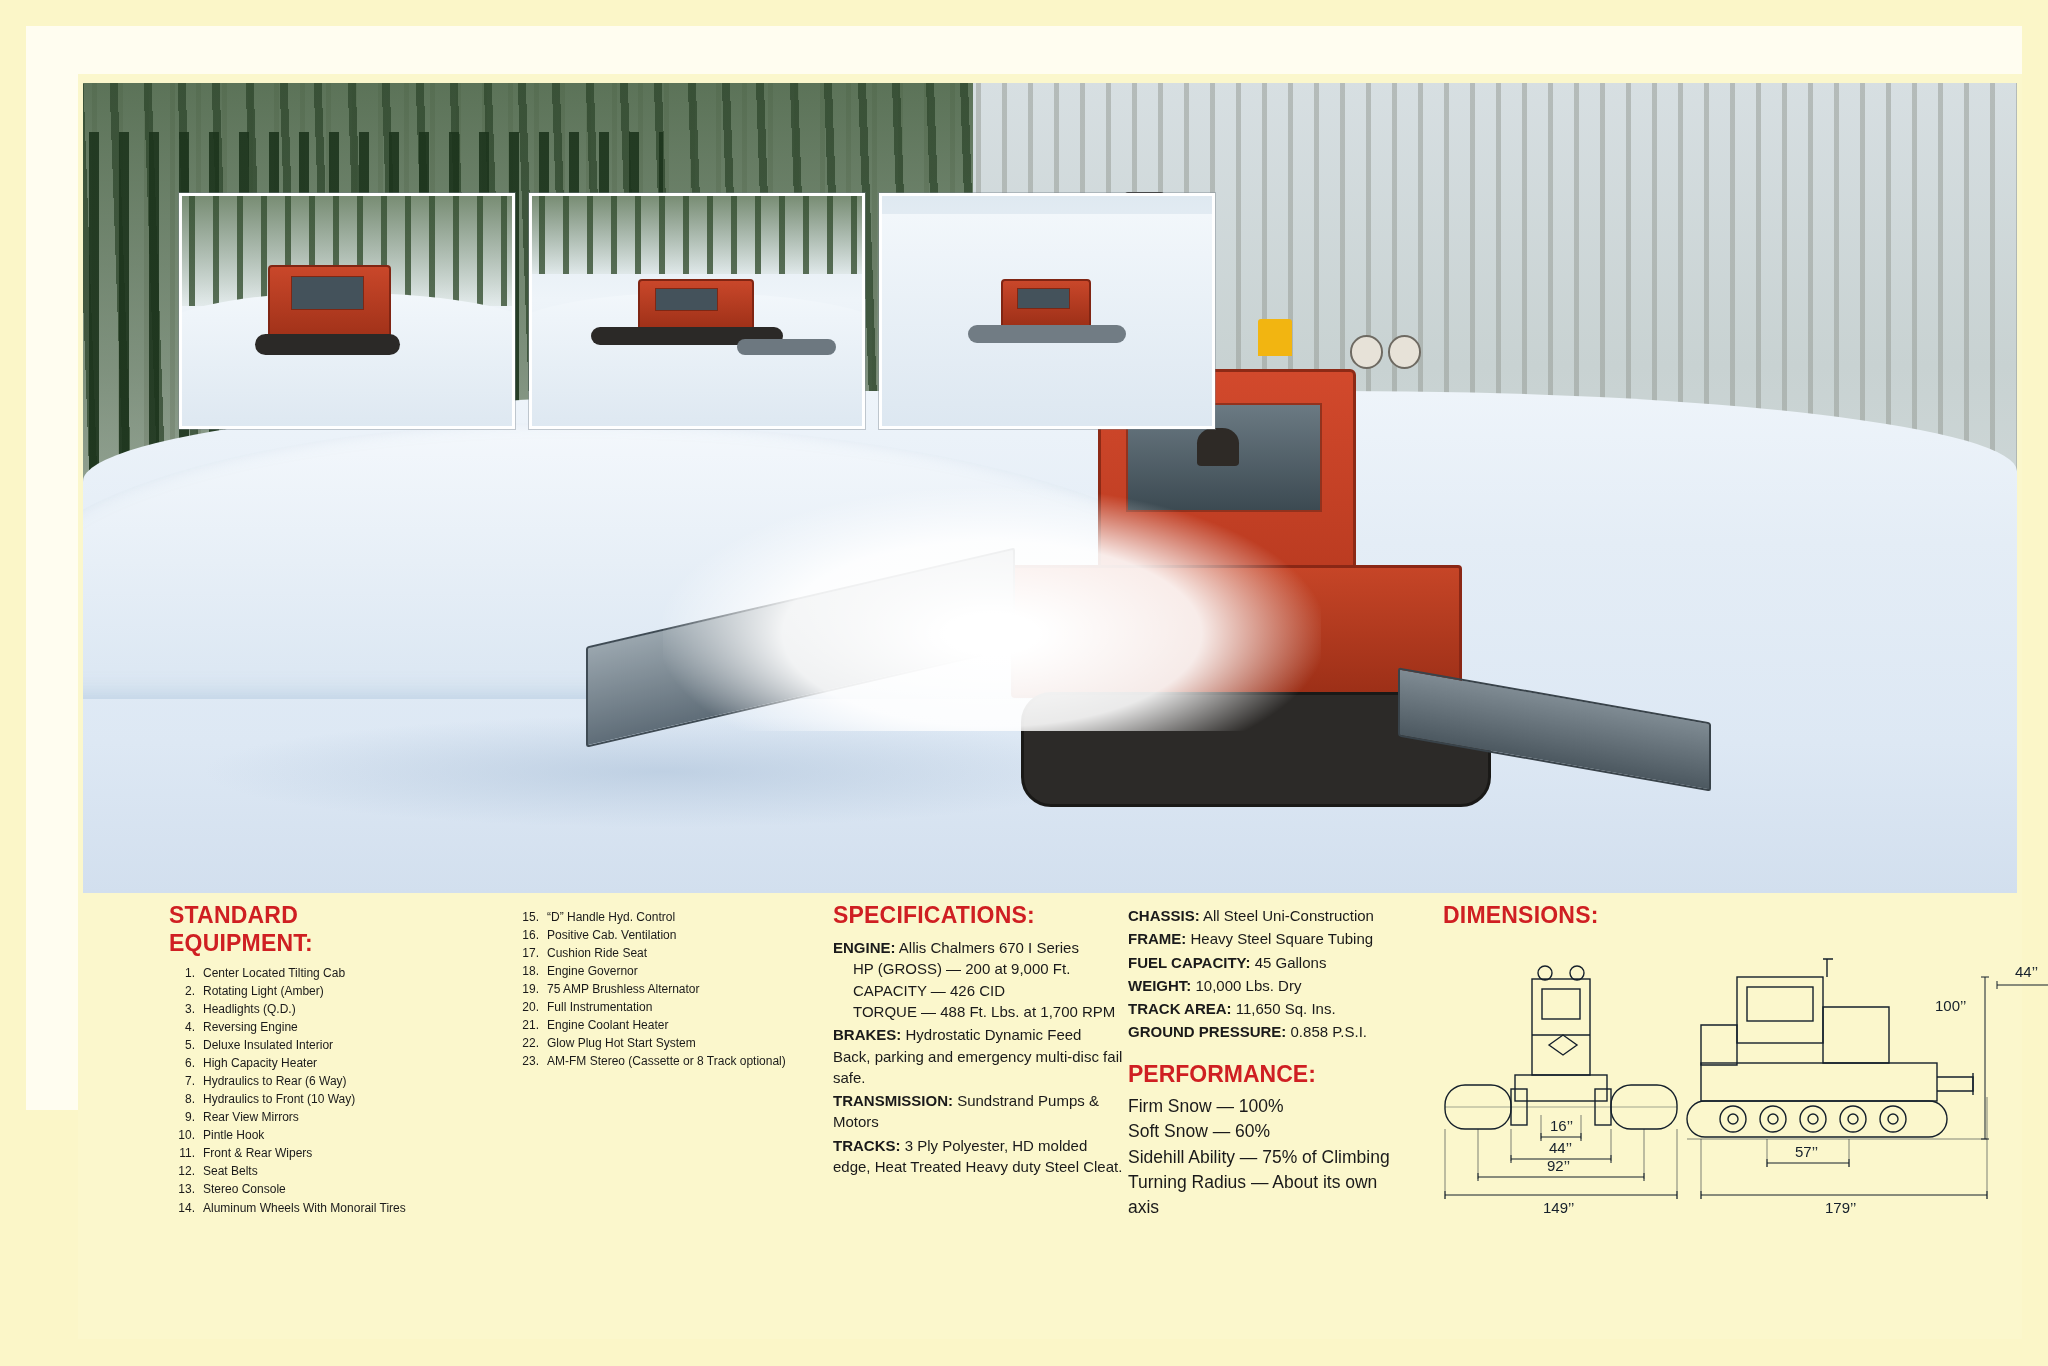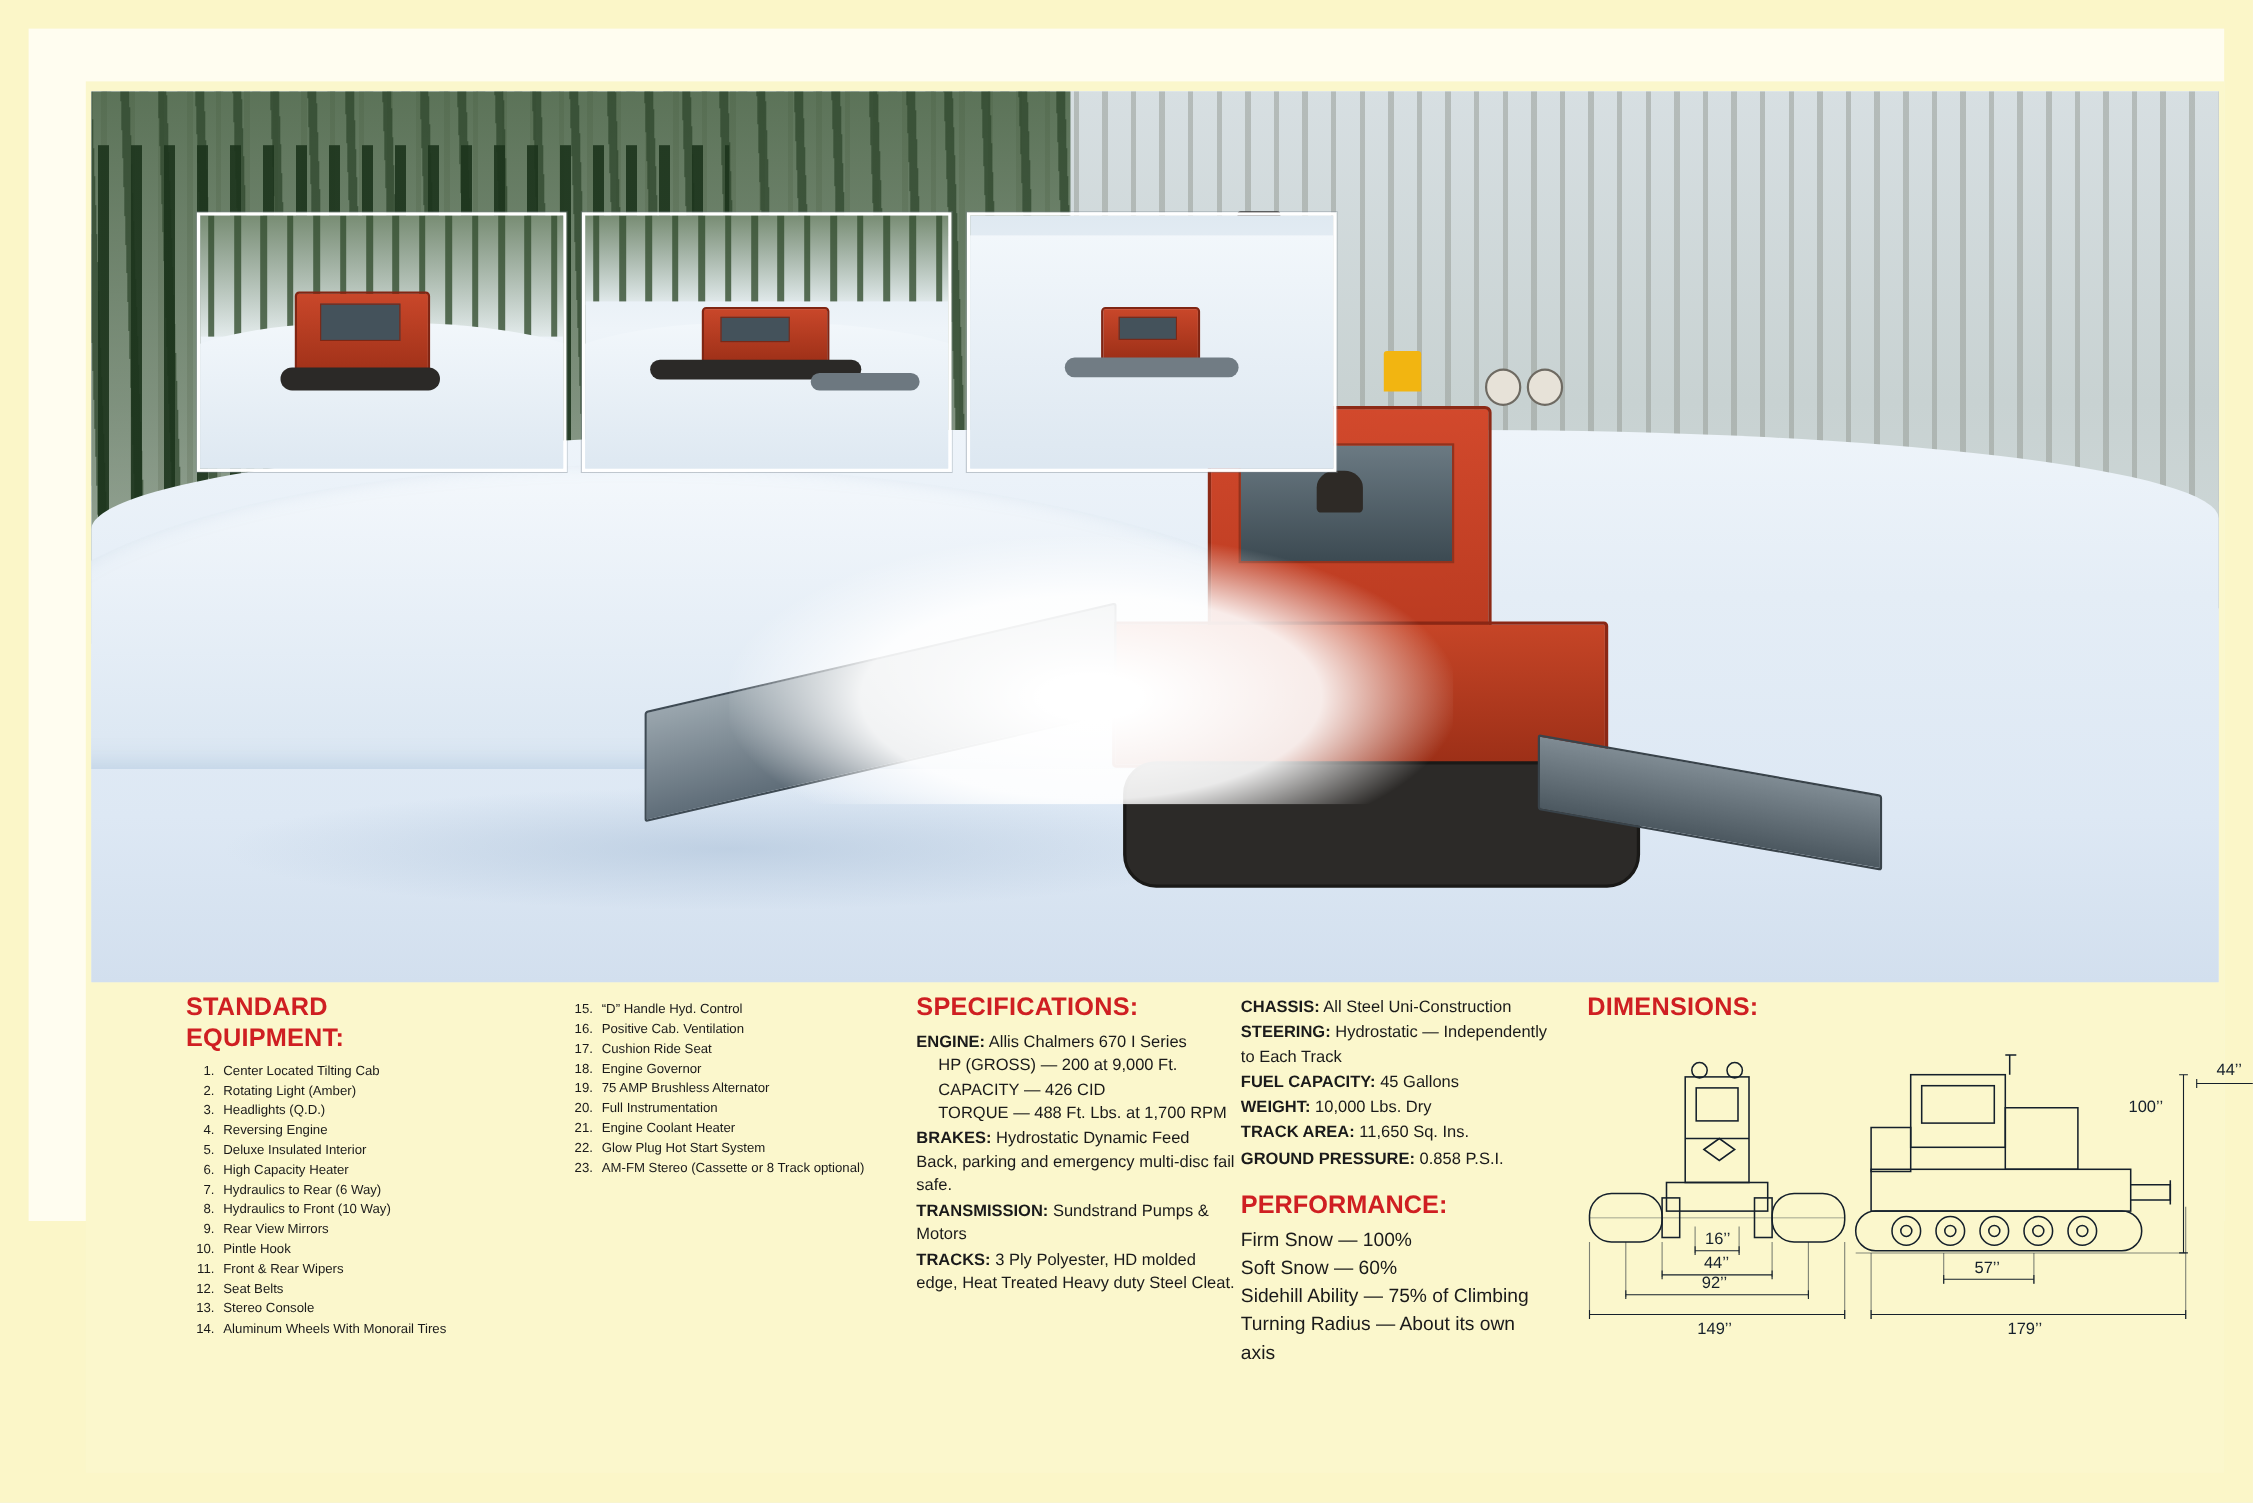--- a/index.html
+++ b/index.html
@@ -512,22 +512,22 @@
         </div>
       </div>
 
       <div class="col" style="left:1045px; width:285px; top:4px;">
         <div class="spec-list">
           <div class="spec-item">
             <b>CHASSIS:</b>
             <span>All Steel Uni-Construction</span>
           </div>
           <div class="spec-item">
-            <b>STEERING:</b>
-            <span>Hydrostatic — Independently to Each Track</span>
+            <b>FRAME:</b>
+            <span>Heavy Steel Square Tubing</span>
           </div>
           <div class="spec-item">
             <b>FUEL CAPACITY:</b>
             <span>45 Gallons</span>
           </div>
           <div class="spec-item">
             <b>WEIGHT:</b>
             <span>10,000 Lbs. Dry</span>
           </div>
           <div class="spec-item">

